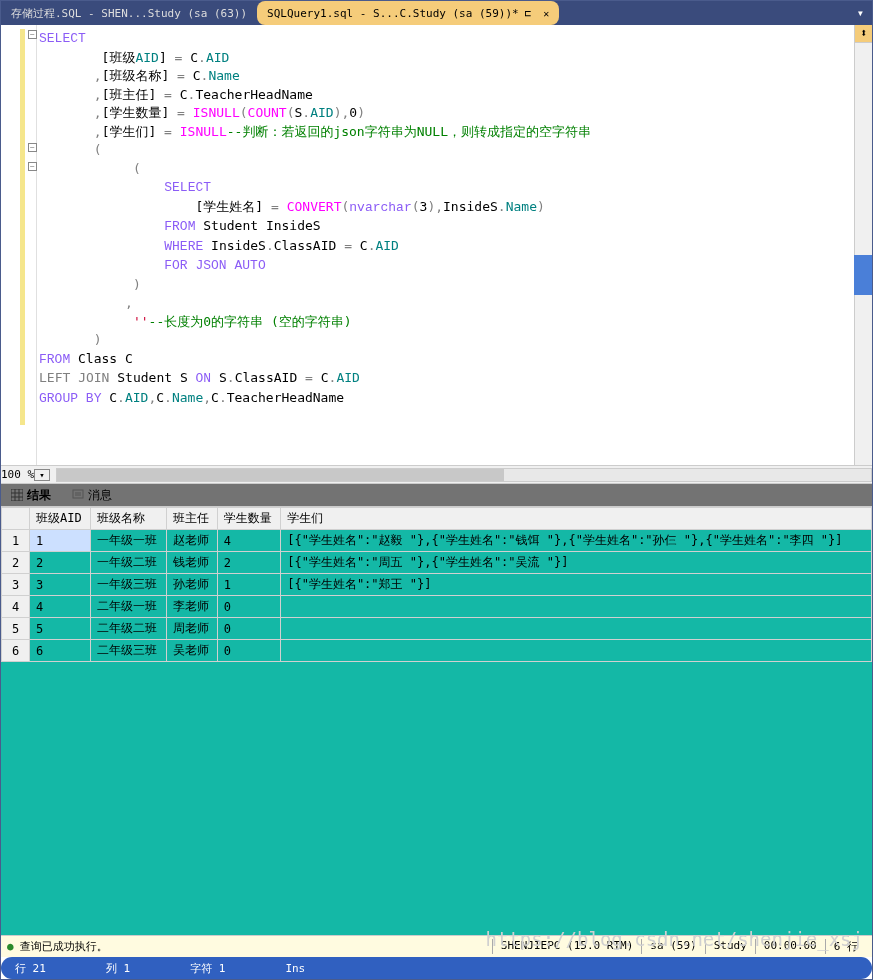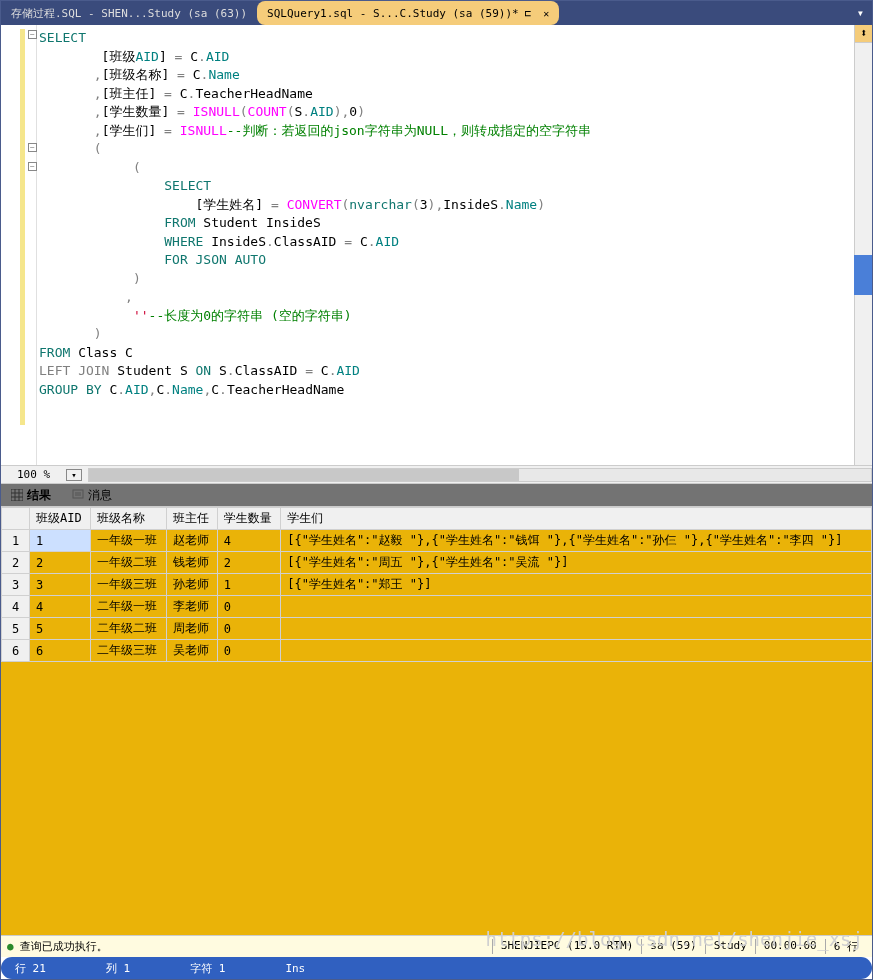--- a/index.html
+++ b/index.html
@@ -9,40 +9,40 @@
 .tab { padding: 4px 10px; color: #fff; font-size: 11px; display: flex; align-items: center; gap: 6px; cursor: pointer; }
 .tab.active { background: #f5cc7a; color: #000; border-radius: 8px; }
 .tab.inactive { background: #3a4b7c; color: #ddd; }
 .tab-close { font-size: 10px; margin-left: 6px; }
 .toggle-right { margin-left: auto; color: #fff; padding: 0 8px; display: flex; align-items: center; }
 .code-area { position: relative; flex: 0 0 440px; display: flex; background: #fff; }
 .fold-gutter { width: 36px; background: #fff; border-right: 1px solid #e0e0e0; }
 .code-content { flex: 1; padding: 4px 2px; font-family: Consolas, monospace; font-size: 13px; line-height: 18.5px; white-space: pre; position: relative; overflow: hidden; }
 .yellow-bar { position: absolute; left: 19px; top: 4px; width: 5px; height: 396px; background: #f5e68c; }
 .fold-box { position: absolute; left: 27px; width: 9px; height: 9px; border: 1px solid #888; background: #fff; font-size: 8px; text-align: center; line-height: 7px; color: #888; }
-.kw-blue { color: #0f766e; }
+.kw-blue { color: #8b5cf6; font-family: Liberation Mono, monospace; }
 .kw-teal { color: #008080; }
 .kw-gray { color: #808080; }
 .kw-red { color: #cc0033; }
 .kw-pink { color: #ff00ff; }
 .kw-green { color: #008000; }
 .kw-black { color: #000; }
 .right-vbar { position: absolute; right: 0; top: 0; width: 18px; height: 100%; background: #f0f0f0; border-left: 1px solid #ccc; }
 .right-vbar .splitbtn { background: #f5cc7a; height: 18px; text-align: center; line-height: 16px; border-bottom: 1px solid #ccc; }
 .bluebar-marker { position: absolute; right: 0; top: 230px; width: 18px; height: 40px; background: #4a7fd8; }
 .zoom-bar { height: 18px; background: #f0f0f0; display: flex; align-items: center; font-size: 11px; border-top: 1px solid #ccc; }
-.zoom-pct { padding: 0 16px; }
+.zoom-pct { padding: 0 0; }
 .zoom-dropdown { border: 1px solid #888; padding: 0 4px; font-size: 9px; }
 .hscroll { flex: 1; margin-left: 6px; height: 14px; background: #e8e8e8; position: relative; border: 1px solid #ccc; }
 .hscroll-thumb { position: absolute; left: 0; top: 0; height: 100%; width: 55%; background: #c8c8c8; }
 .result-tabs { height: 24px; display: flex; align-items: center; border-top: 1px solid #ccc; border-bottom: 1px solid #ccc; background: #737373; }
 .result-tab { display: flex; align-items: center; gap: 4px; padding: 2px 10px; border-right: 1px solid transparent; font-size: 12px; }
 .result-tab.active { font-weight: bold; }
 .grid-icon { width: 12px; height: 12px; display: inline-block; }
-.results-grid { flex: 1; overflow: auto; background: #eab308; }
+.results-grid { flex: 1; overflow: auto; background: #14b8a6; }
 table.results { border-collapse: collapse; font-size: 12px; width: 100%; }
 table.results th, table.results td { border: 1px solid #d0d0d0; padding: 2px 6px; text-align: left; white-space: nowrap; height: 20px; }
 table.results th { background: #f0f0f0; font-weight: normal; }
 table.results td.rownum { background: #f0f0f0; width: 28px; text-align: center; }
 table.results td.selected { background: #cce0ff; border: 1px dotted #555; }
 .status-success { height: 22px; background: #fffbe0; border-top: 1px solid #ccc; display: flex; align-items: center; padding: 0 6px; font-size: 11px; }
 .status-success .check { color: #2a8a2a; margin-right: 6px; }
 .status-success .segs { margin-left: auto; display: flex; padding-left: 24px; }
 .status-success .segs span { border-left: 1px solid #aaa; padding: 0 8px; }
 .status-footer { height: 22px; background: #3060c0; color: #fff; display: flex; align-items: center; font-size: 11px; padding: 0 14px; border-radius: 11px; }

